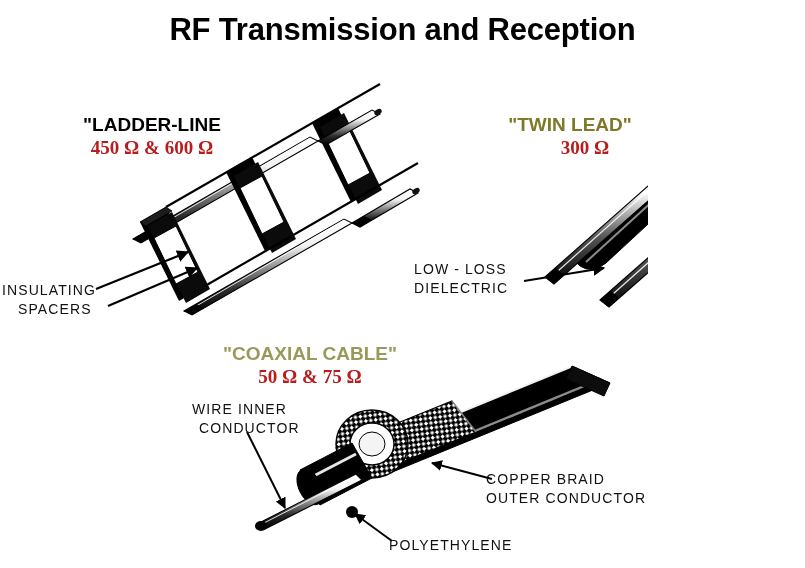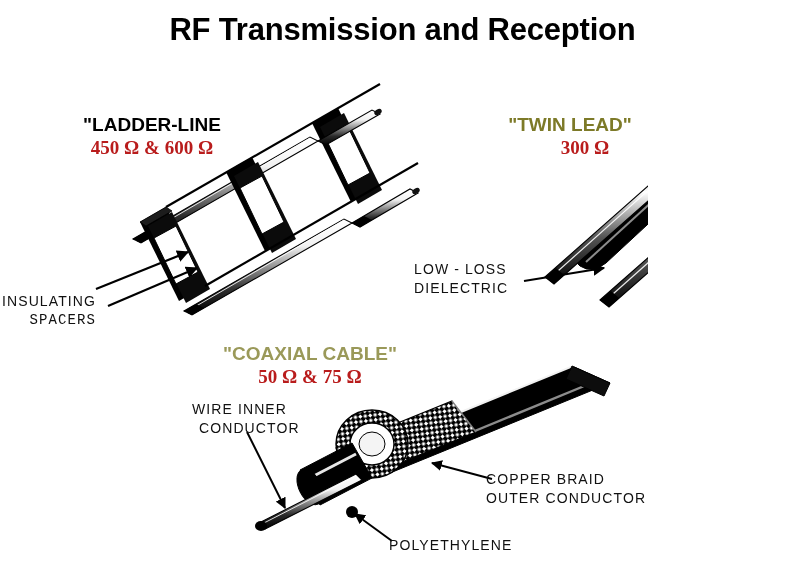--- a/index.html
+++ b/index.html
@@ -70,22 +70,22 @@
     position: absolute;
     font-family: "Liberation Sans", sans-serif;
     font-size: 14px;
     line-height: 19px;
     letter-spacing: 1.1px;
     color: #111111;
     white-space: nowrap;
   }
   .callout .l2 { display: block; }
 
-  #cl-spacers    { left: 2px;   top: 292px; text-align: right; }
-  #cl-spacers .l2 { padding-left: 16px; font-family: Liberation Mono, monospace; }
+  #cl-spacers    { left: 2px;   top: 281px; }
+  #cl-spacers .l2 { padding-left: 16px; }
 
   #cl-dielectric { left: 414px; top: 260px; }
   #cl-dielectric .l2 { padding-left: 0px; }
 
   #cl-wire       { left: 192px; top: 400px; }
   #cl-wire .l2   { padding-left: 7px; }
 
   #cl-braid      { left: 486px; top: 470px; }
   #cl-braid .l2  { padding-left: -2px; }
 

